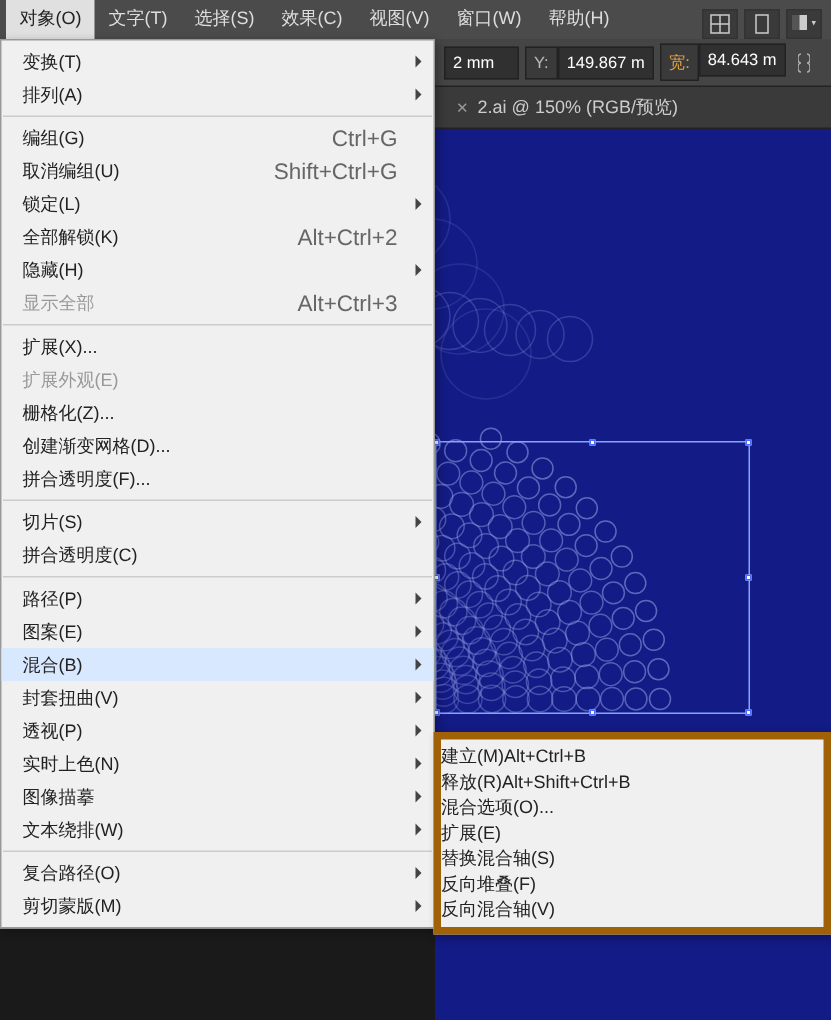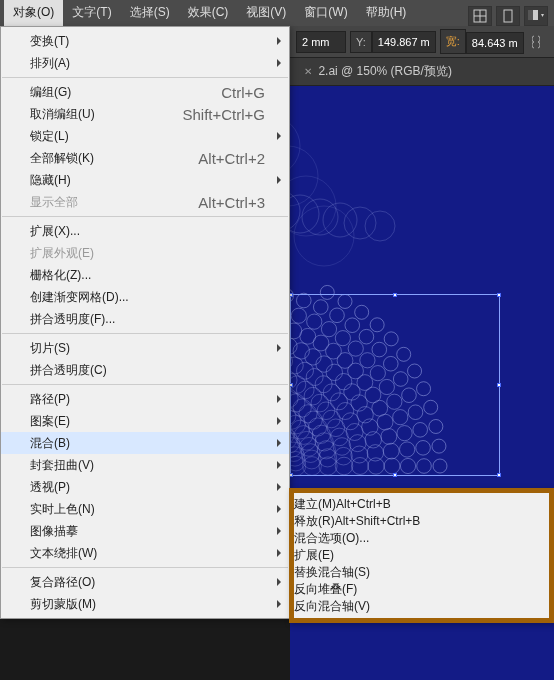--- a/index.html
+++ b/index.html
@@ -4,36 +4,36 @@
 <style>
 *{margin:0;padding:0;box-sizing:border-box;font-family:"Microsoft YaHei",Arial,sans-serif;font-size:12px;user-select:none}
 body{background:#1a1a1a;width:554px;height:680px;overflow:hidden;position:relative}
 .menubar{height:26px;background:#4b4b4b;display:flex;align-items:flex-end;padding:0 4px;color:#ddd}
 .menubar .menu-item{padding:5px 9px;cursor:pointer}
 .menubar .menu-item.active{background:#e0e0e0;color:#222}
 .menubar .spacer{flex:1}
 .menubar .tool-icon{width:24px;height:20px;margin:0 2px;display:flex;align-items:center;justify-content:center;border:1px solid #333;background:#3a3a3a}
 .menubar .tool-icon svg{stroke:#ccc}
 .propbar{height:32px;background:#454545;display:flex;align-items:center;padding:0 4px;color:#ddd;border-bottom:1px solid #222}
-.propbar .field{display:flex;align-items:flex-end;margin:0 2px}
+.propbar .field{display:flex;align-items:flex-start;margin:0 2px}
 .propbar .lbl{background:#3a3a3a;padding:4px 5px;border:1px solid #222;color:#bbb;font-size:11px}
 .propbar .lbl.orange{color:#e8a33d}
 .propbar .val{background:#303030;padding:4px 5px;border:1px solid #222;color:#fff;font-size:11px;min-width:50px}
 .propbar .link{width:14px;height:22px;display:flex;align-items:center;justify-content:center;margin:0 3px}
 .tabbar{height:28px;background:#3a3a3a;display:flex;align-items:center;padding:0 6px;color:#ccc;border-bottom:1px solid #222}
 .tabbar .tab{padding:6px 8px;display:flex;align-items:center;gap:6px;font-size:11px}
 .tabbar .tab .close{font-size:10px;color:#999}
 .canvas{position:absolute;left:290px;top:86px;right:0;bottom:0;background:#131b86;z-index:1}
 .selection{position:absolute;left:0;top:208px;width:210px;height:182px;border:1px solid #88a4ff}
 .handle{position:absolute;width:4px;height:4px;background:#fff;border:1px solid #4a6cff}
 .h-tl{left:-2px;top:-2px}.h-tr{right:-2px;top:-2px}.h-bl{left:-2px;bottom:-2px}.h-br{right:-2px;bottom:-2px}
 .h-tm{left:50%;top:-2px;margin-left:-2px}.h-bm{left:50%;bottom:-2px;margin-left:-2px}
 .h-ml{left:-2px;top:50%;margin-top:-2px}.h-mr{right:-2px;top:50%;margin-top:-2px}
 .dropdown{position:absolute;left:0;top:26px;width:290px;background:#f0f0f0;border:1px solid #999;box-shadow:2px 2px 6px rgba(0,0,0,.3);color:#222;z-index:10;padding:3px 0}
-.dropdown .row{display:flex;align-items:center;height:22px;padding:0 24px 0 29px;cursor:pointer;position:relative}
+.dropdown .row{display:flex;align-items:center;height:22px;padding:0 24px 0 14px;cursor:pointer;position:relative}
 .dropdown .row.highlighted{background:#d8e8ff}
 .dropdown .row.disabled{color:#999}
 .dropdown .row .label{flex:1}
 .dropdown .row .shortcut{color:#666;font-size:15px}
 .dropdown .row .arrow{position:absolute;right:8px;top:50%;transform:translateY(-50%);width:0;height:0;border-left:4px solid #444;border-top:4px solid transparent;border-bottom:4px solid transparent}
 .dropdown .sep{height:1px;background:#ccc;margin:3px 1px}
 .submenu{position:absolute;left:289px;top:488px;width:265px;background:#f0f0f0;border:5px solid #a16207;box-shadow:2px 2px 6px rgba(0,0,0,.3);color:#222;z-index:11;padding:3px 0}
 .circles{position:absolute;inset:0;overflow:hidden}
 .circles circle{fill:none;stroke:#9aa6e8;stroke-width:1}
 </style>

